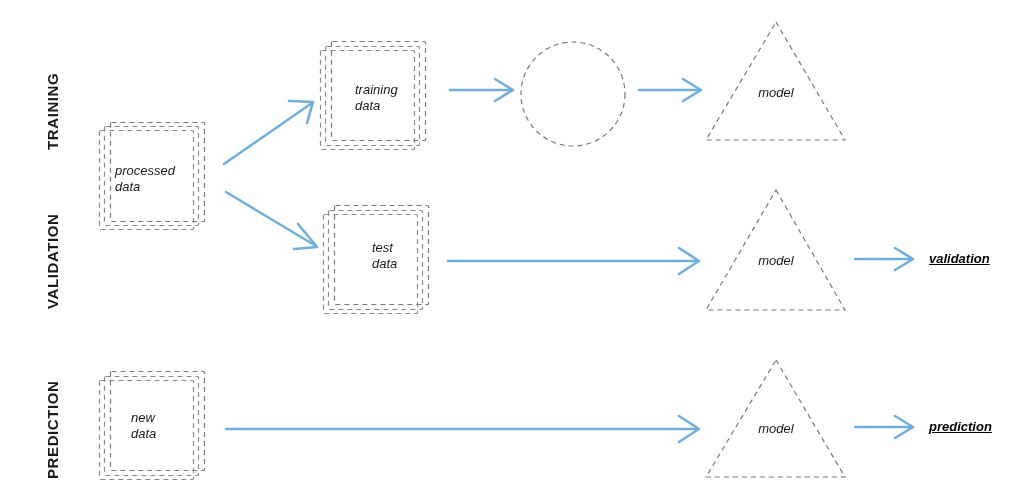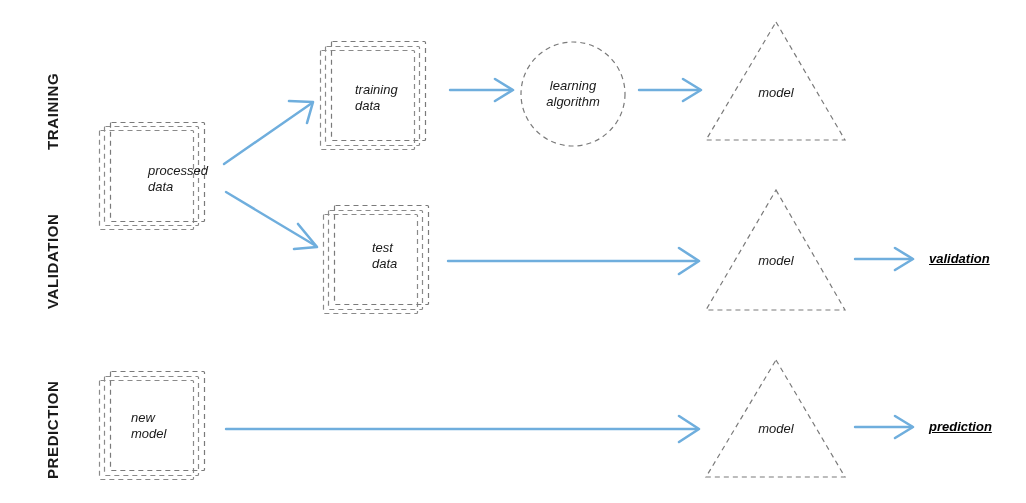--- a/index.html
+++ b/index.html
@@ -180,38 +180,36 @@
       <polyline class="arrow-head" points="895,416 913,427 895,438"></polyline>
     </g>
   </svg>
 
   <div class="stage-label" style="left:44px; top:150px;">TRAINING</div>
 
   <div class="stage-label" style="left:44px; top:309px;">VALIDATION</div>
 
   <div class="stage-label" style="left:44px; top:479px;">PREDICTION</div>
 
-  <div class="node-text" style="left:148px; top:163px; width:80px;">processed
+  <div class="node-text" style="left:115px; top:163px; width:80px;">processed
 data</div>
 
   <div class="node-text" style="left:355px; top:82px; width:80px;">training
 data</div>
 
-  <div class="node-text centered" style="left:523px; top:78px; width:100px;">learning
-algorithm</div>
 
   <div class="node-text centered" style="left:741px; top:85px; width:70px;">model</div>
 
   <div class="node-text" style="left:372px; top:240px; width:80px;">test
 data</div>
 
   <div class="node-text centered" style="left:741px; top:253px; width:70px;">model</div>
 
   <div class="node-text" style="left:131px; top:410px; width:80px;">new
-model</div>
+data</div>
 
   <div class="node-text centered" style="left:741px; top:421px; width:70px;">model</div>
 
   <div class="output-label" style="left:929px; top:251px;">validation</div>
 
   <div class="output-label" style="left:929px; top:419px;">prediction</div>
 
 </div>
 
 </body></html>

